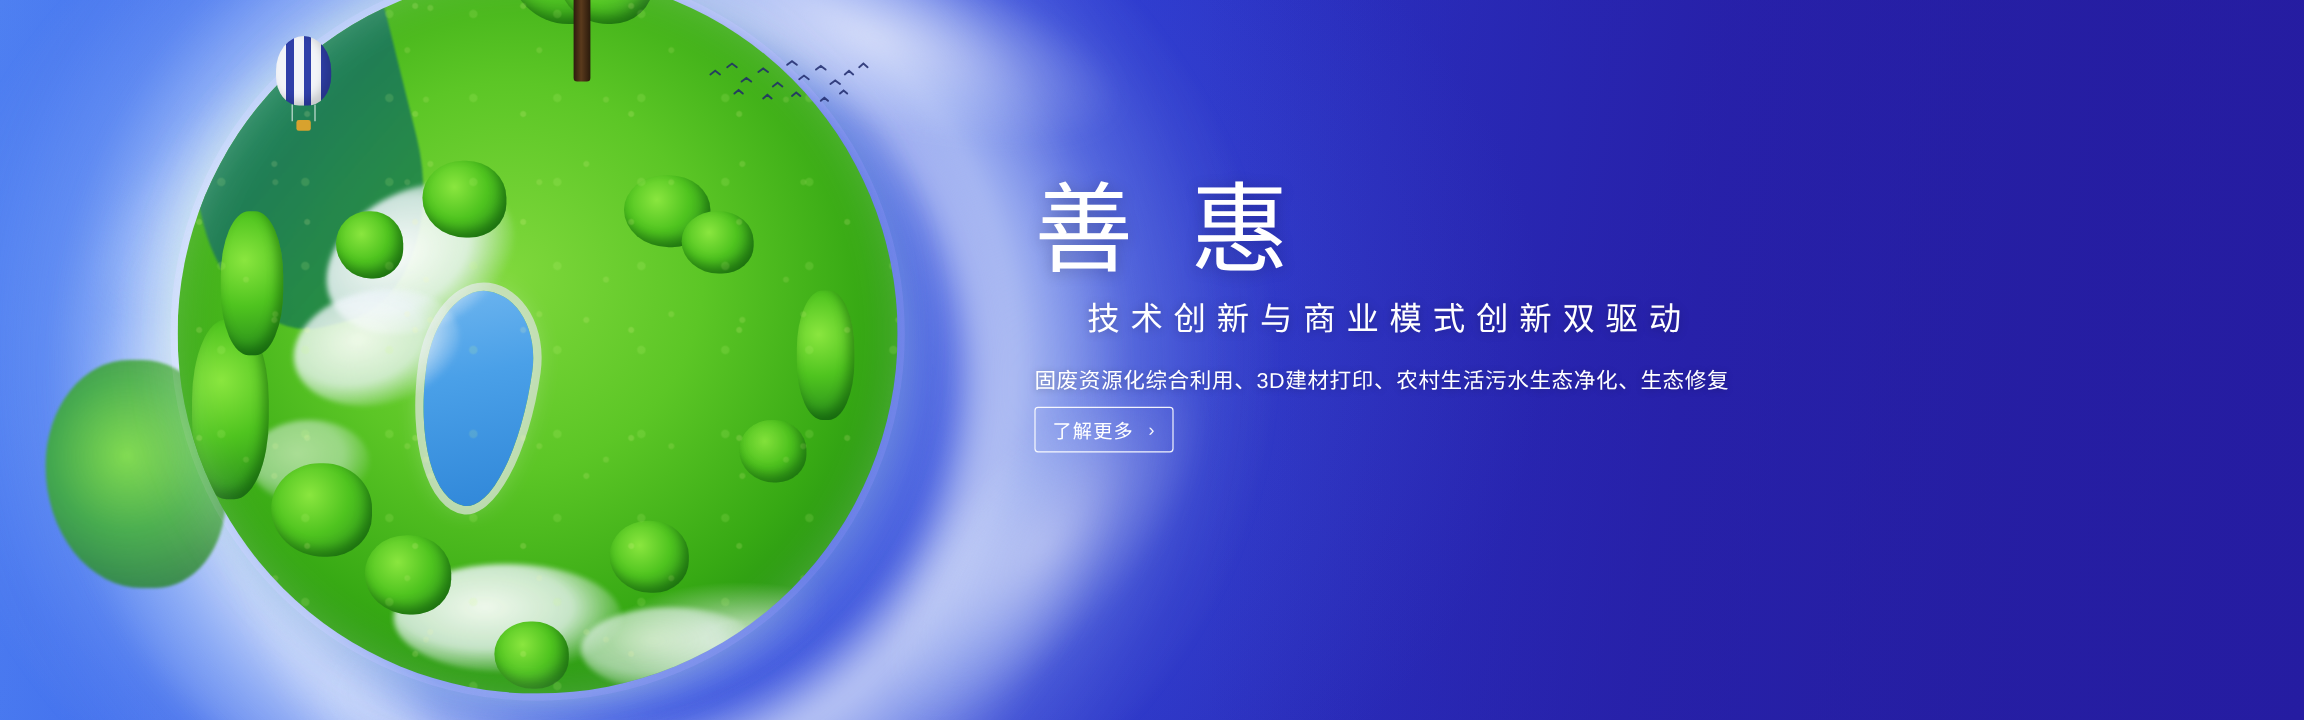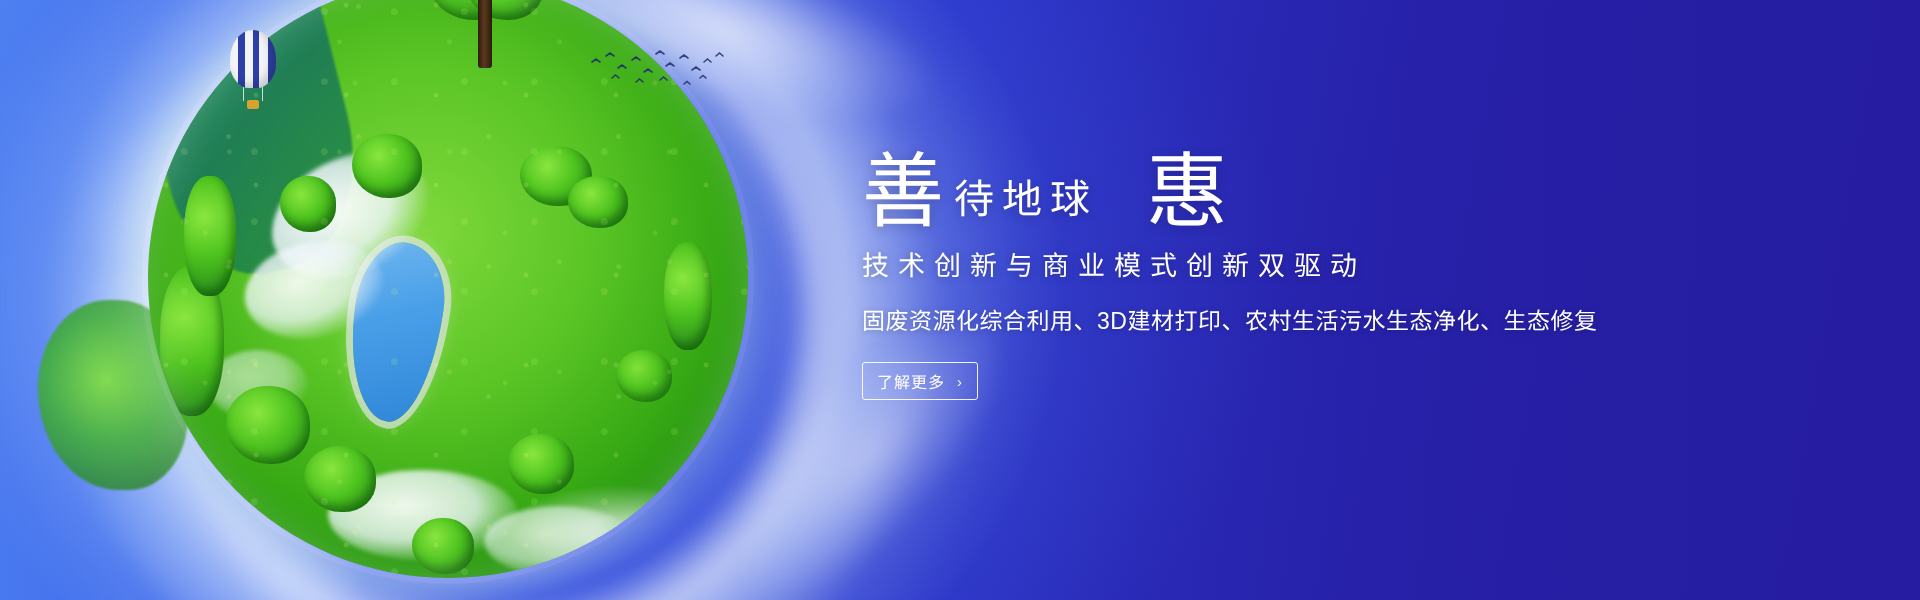--- a/index.html
+++ b/index.html
@@ -285,30 +285,31 @@
   }
   .hl-gap { width:48px; }
 
   .subtitle {
     margin-top:14px;
     font-size:27px;
     letter-spacing:9px;
     font-weight:400;
     white-space:nowrap;
     text-shadow:0 1px 8px rgba(0,0,0,.25);
+    margin-left:44px;
   }
   .desc {
     margin-top:19px;
-    font-size:23px;
+    font-size:18px;
     letter-spacing:.5px;
     white-space:nowrap;
     text-shadow:0 1px 6px rgba(0,0,0,.25);
   }
   .cta {
-    margin-top:26px;
+    margin-top:11px;
     display:inline-flex;
     align-items:center;
     justify-content:center;
     gap:12px;
     width:116px; height:38px;
     border:1px solid rgba(255,255,255,.92);
     border-radius:3px;
     font-size:16px;
     letter-spacing:1px;
     color:#fff;
@@ -397,21 +398,20 @@
       </g>
     </svg>
   </div>
 
   <div class="sky-right-fade"></div>
 
   <div class="content">
 
     <div class="headline">
       <span class="hl-big">善</span>
-      <span class="hl-small">待地球</span>
       <span class="hl-gap"></span>
       <span class="hl-big">惠</span>
     </div>
 
     <div class="subtitle">技术创新与商业模式创新双驱动</div>
 
     <div class="desc">固废资源化综合利用、3D建材打印、农村生活污水生态净化、生态修复</div>
 
     <a href="#" class="cta">
       <span>了解更多</span>

